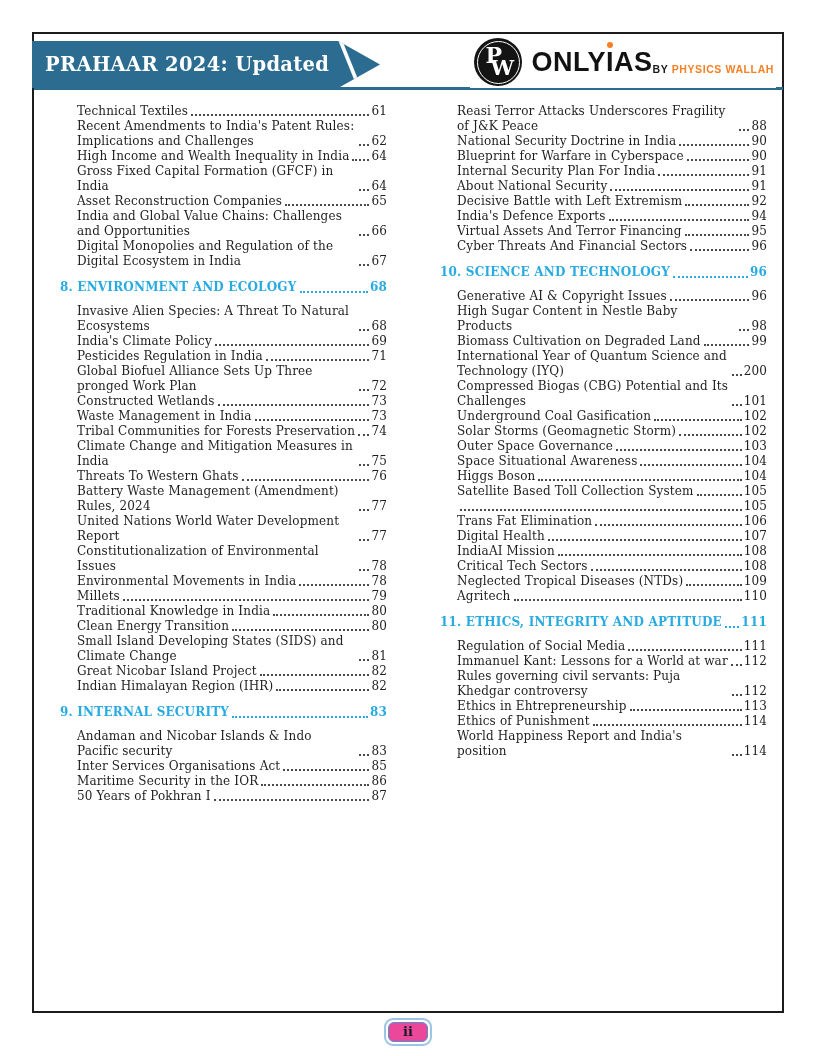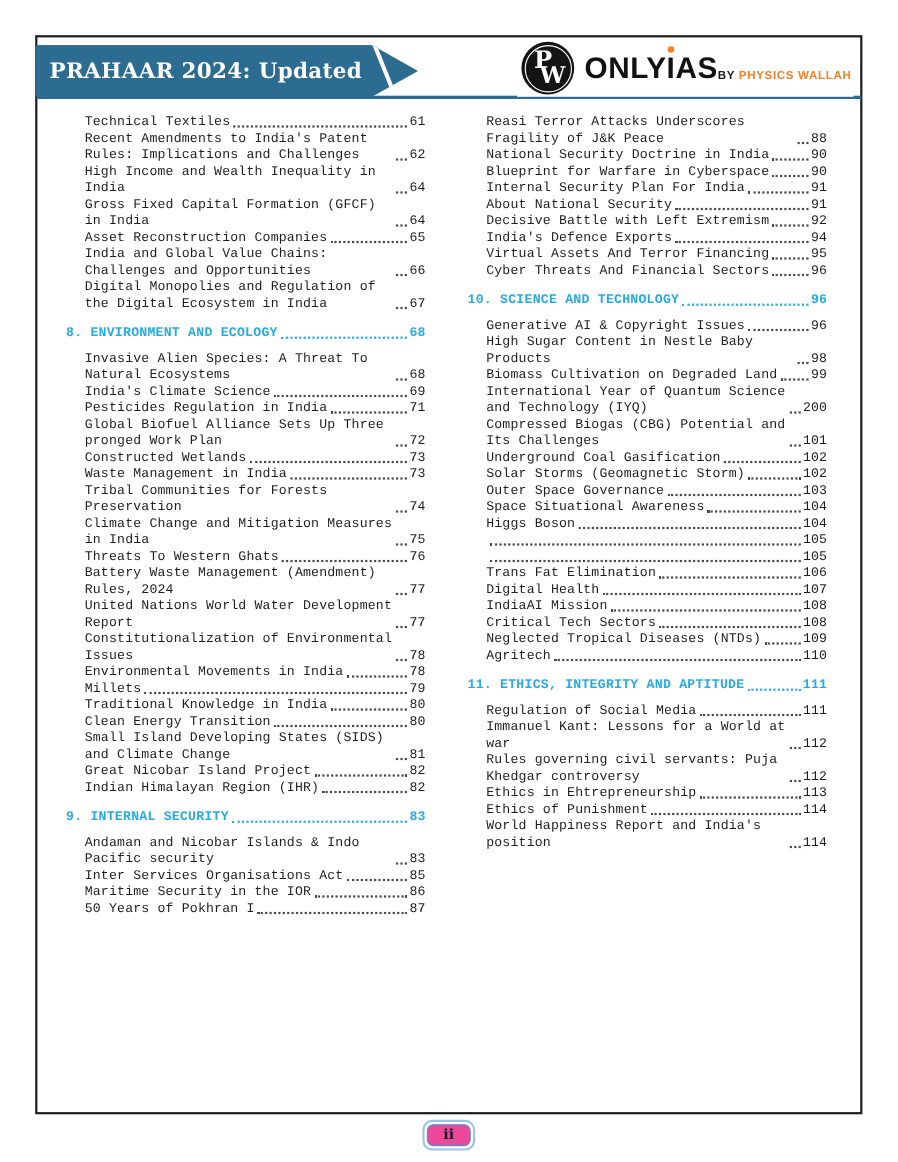--- a/index.html
+++ b/index.html
@@ -29,21 +29,21 @@
   .pw-w{left:16px;top:17px;font-size:21px;}
   .brand{display:flex;flex-direction:row;align-items:flex-end;}
   .brand-name{font-family:"Liberation Sans","DejaVu Sans",sans-serif;font-weight:800;font-size:27px;letter-spacing:.5px;color:#121212;line-height:28px;}
   .brand-i{position:relative;}
   .brand-i::after{content:'';position:absolute;left:50%;transform:translateX(-50%);top:-5px;width:6px;height:6px;border-radius:50%;background:var(--brand-orange);}
   .brand-tag{font-family:"Liberation Sans","DejaVu Sans",sans-serif;font-weight:bold;font-size:10.5px;letter-spacing:.6px;line-height:13px;}
   .brand-tag .by{color:#1a1a1a;}
   .brand-tag .pwname{color:var(--brand-orange);}
 
   
-  .toc{position:absolute;top:60px;left:0;right:0;display:flex;gap:55px;padding:10px 19px 0 43px;font-family:Liberation Mono, monospace;}
+  .toc{position:absolute;top:60px;left:0;right:0;display:flex;gap:70px;padding:10px 19px 0 43px;}
   .col{width:310px;flex:0 0 310px;}
   .entry,.sec{display:flex;align-items:flex-end;}
   .entry{color:var(--text-dark);font-size:12px;line-height:15px;letter-spacing:.15px;}
   .sec{color:var(--accent-cyan);font-weight:bold;font-size:12px;line-height:17px;letter-spacing:.2px;margin:10px 0 8px -17px;}
   .t{flex:0 1 auto;}
   .leader{flex:1 1 10px;min-width:10px;border-bottom:2px dotted #4a4a4a;margin:0 2px 3px 3px;}
   .sec .leader{border-bottom-color:var(--accent-cyan);margin-bottom:3.5px;}
   .pg{flex:0 0 auto;align-self:flex-end;}
 
   
@@ -116,21 +116,21 @@
             <span class="t">8. ENVIRONMENT AND ECOLOGY</span>
             <span class="leader"></span>
             <span class="pg">68</span>
           </div>
           <div class="entry">
             <span class="t">Invasive Alien Species: A Threat To Natural Ecosystems</span>
             <span class="leader"></span>
             <span class="pg">68</span>
           </div>
           <div class="entry">
-            <span class="t">India's Climate Science</span>
+            <span class="t">India's Climate Policy</span>
             <span class="leader"></span>
             <span class="pg">69</span>
           </div>
           <div class="entry">
             <span class="t">Pesticides Regulation in India</span>
             <span class="leader"></span>
             <span class="pg">71</span>
           </div>
           <div class="entry">
             <span class="t">Global Biofuel Alliance Sets Up Three pronged Work Plan</span>
@@ -333,20 +333,21 @@
             <span class="t">Space Situational Awareness</span>
             <span class="leader"></span>
             <span class="pg">104</span>
           </div>
           <div class="entry">
             <span class="t">Higgs Boson</span>
             <span class="leader"></span>
             <span class="pg">104</span>
           </div>
           <div class="entry">
+            <span class="t">Satellite Based Toll Collection System</span>
             <span class="leader"></span>
             <span class="pg">105</span>
           </div>
           <div class="entry">
             <span class="leader"></span>
             <span class="pg">105</span>
           </div>
           <div class="entry">
             <span class="t">Trans Fat Elimination</span>
             <span class="leader"></span>

